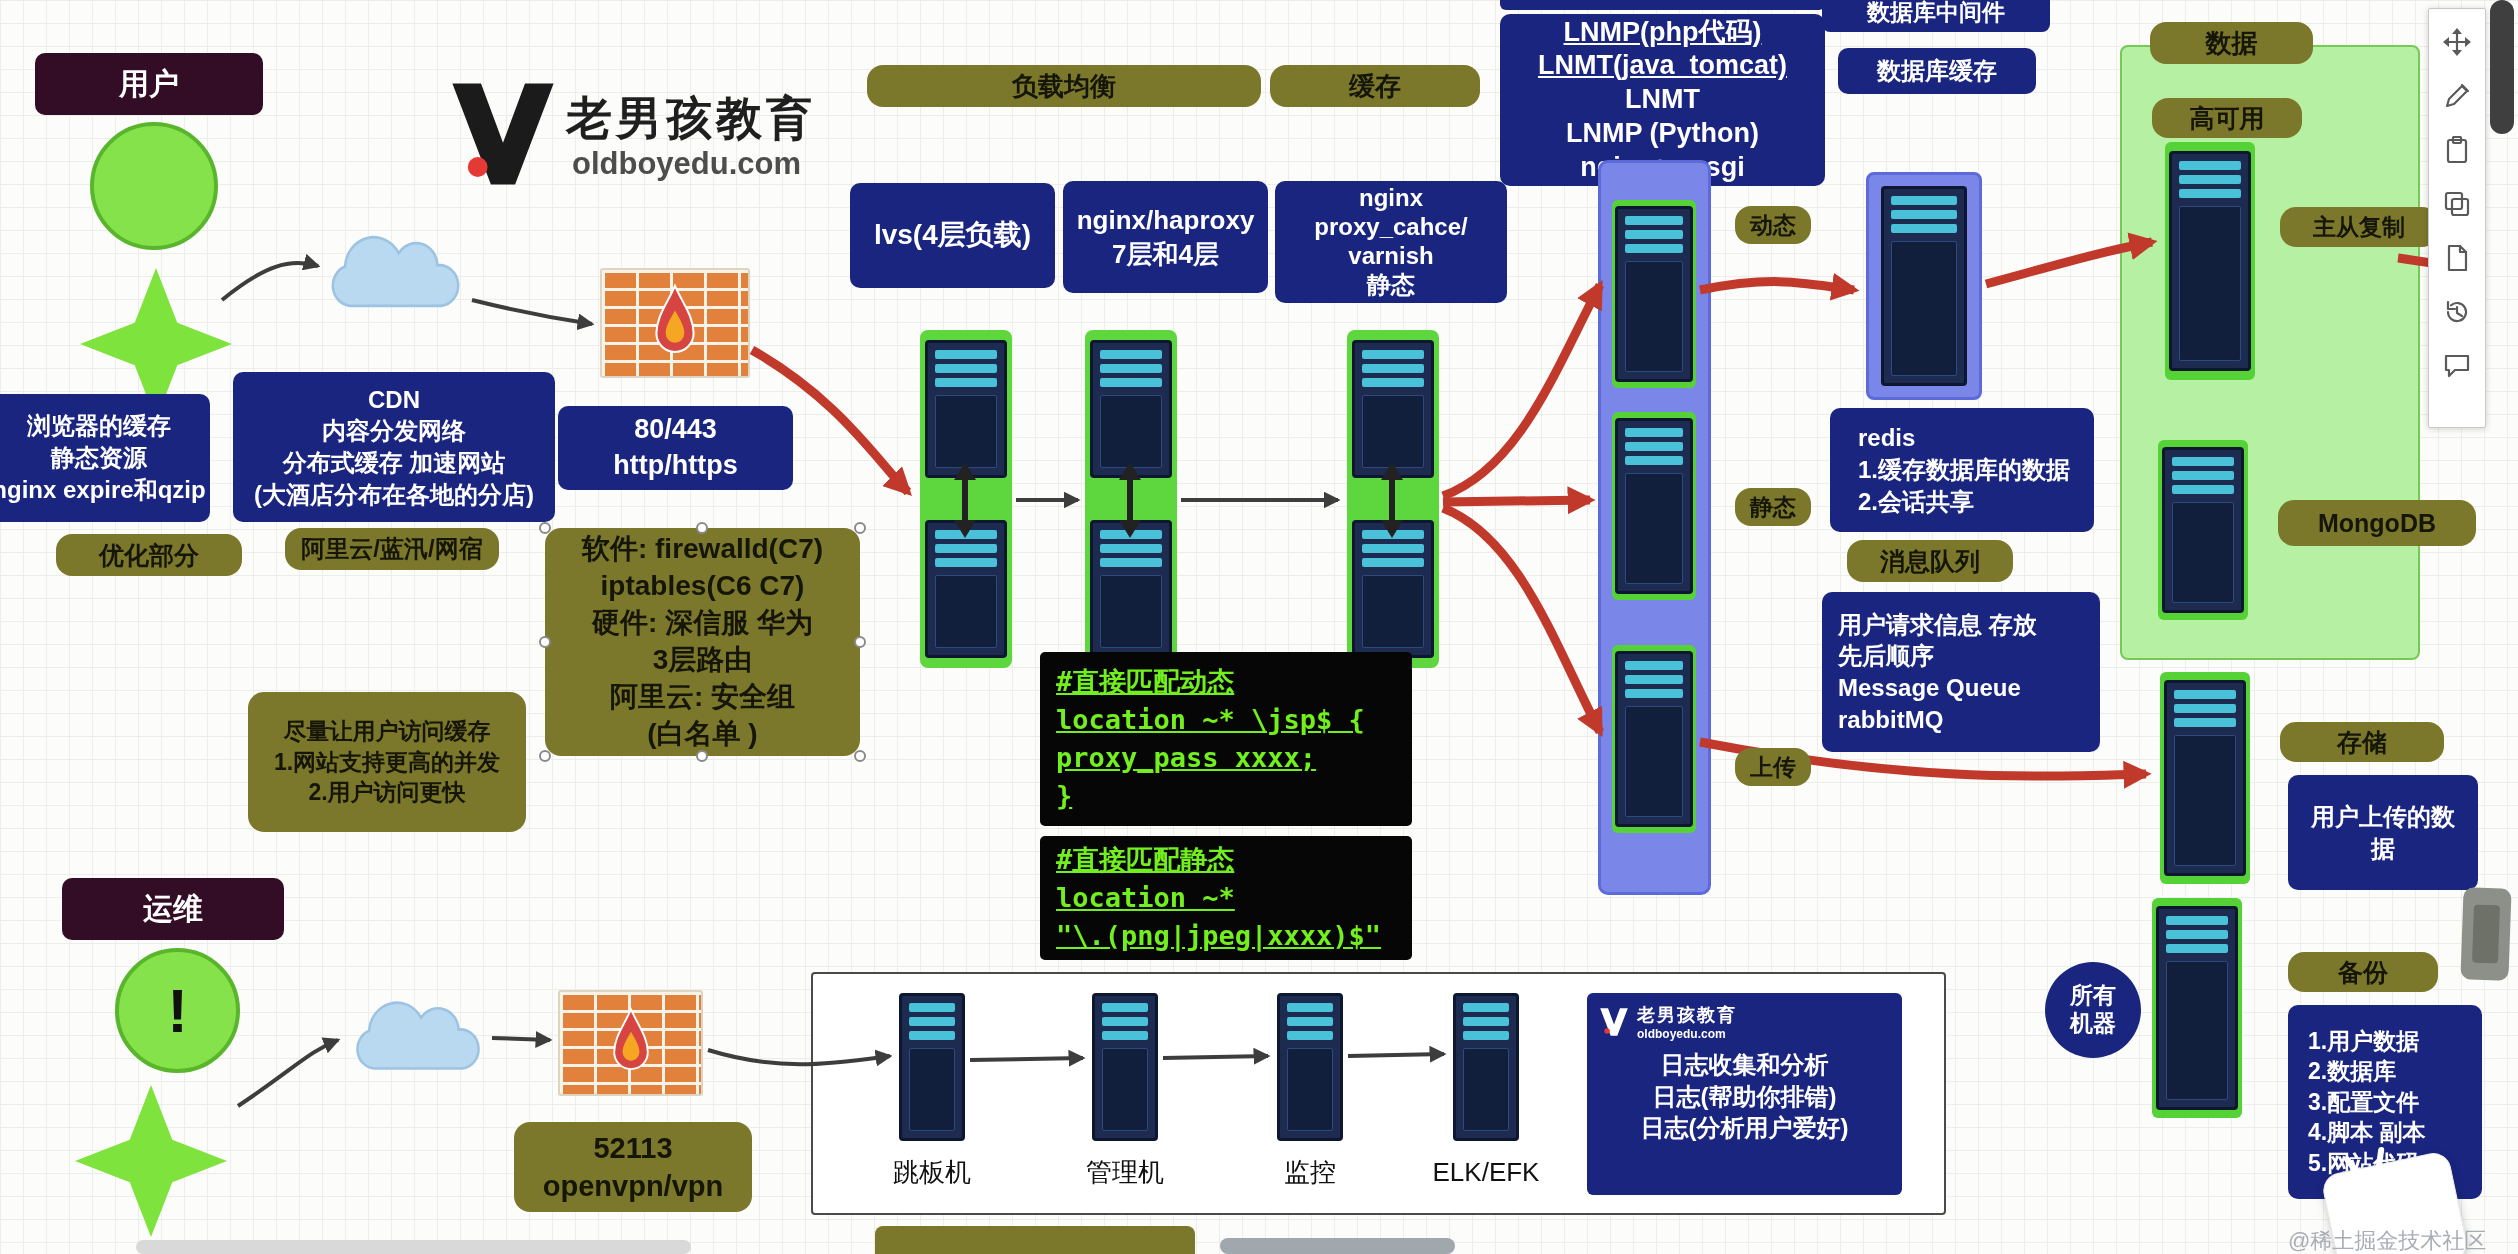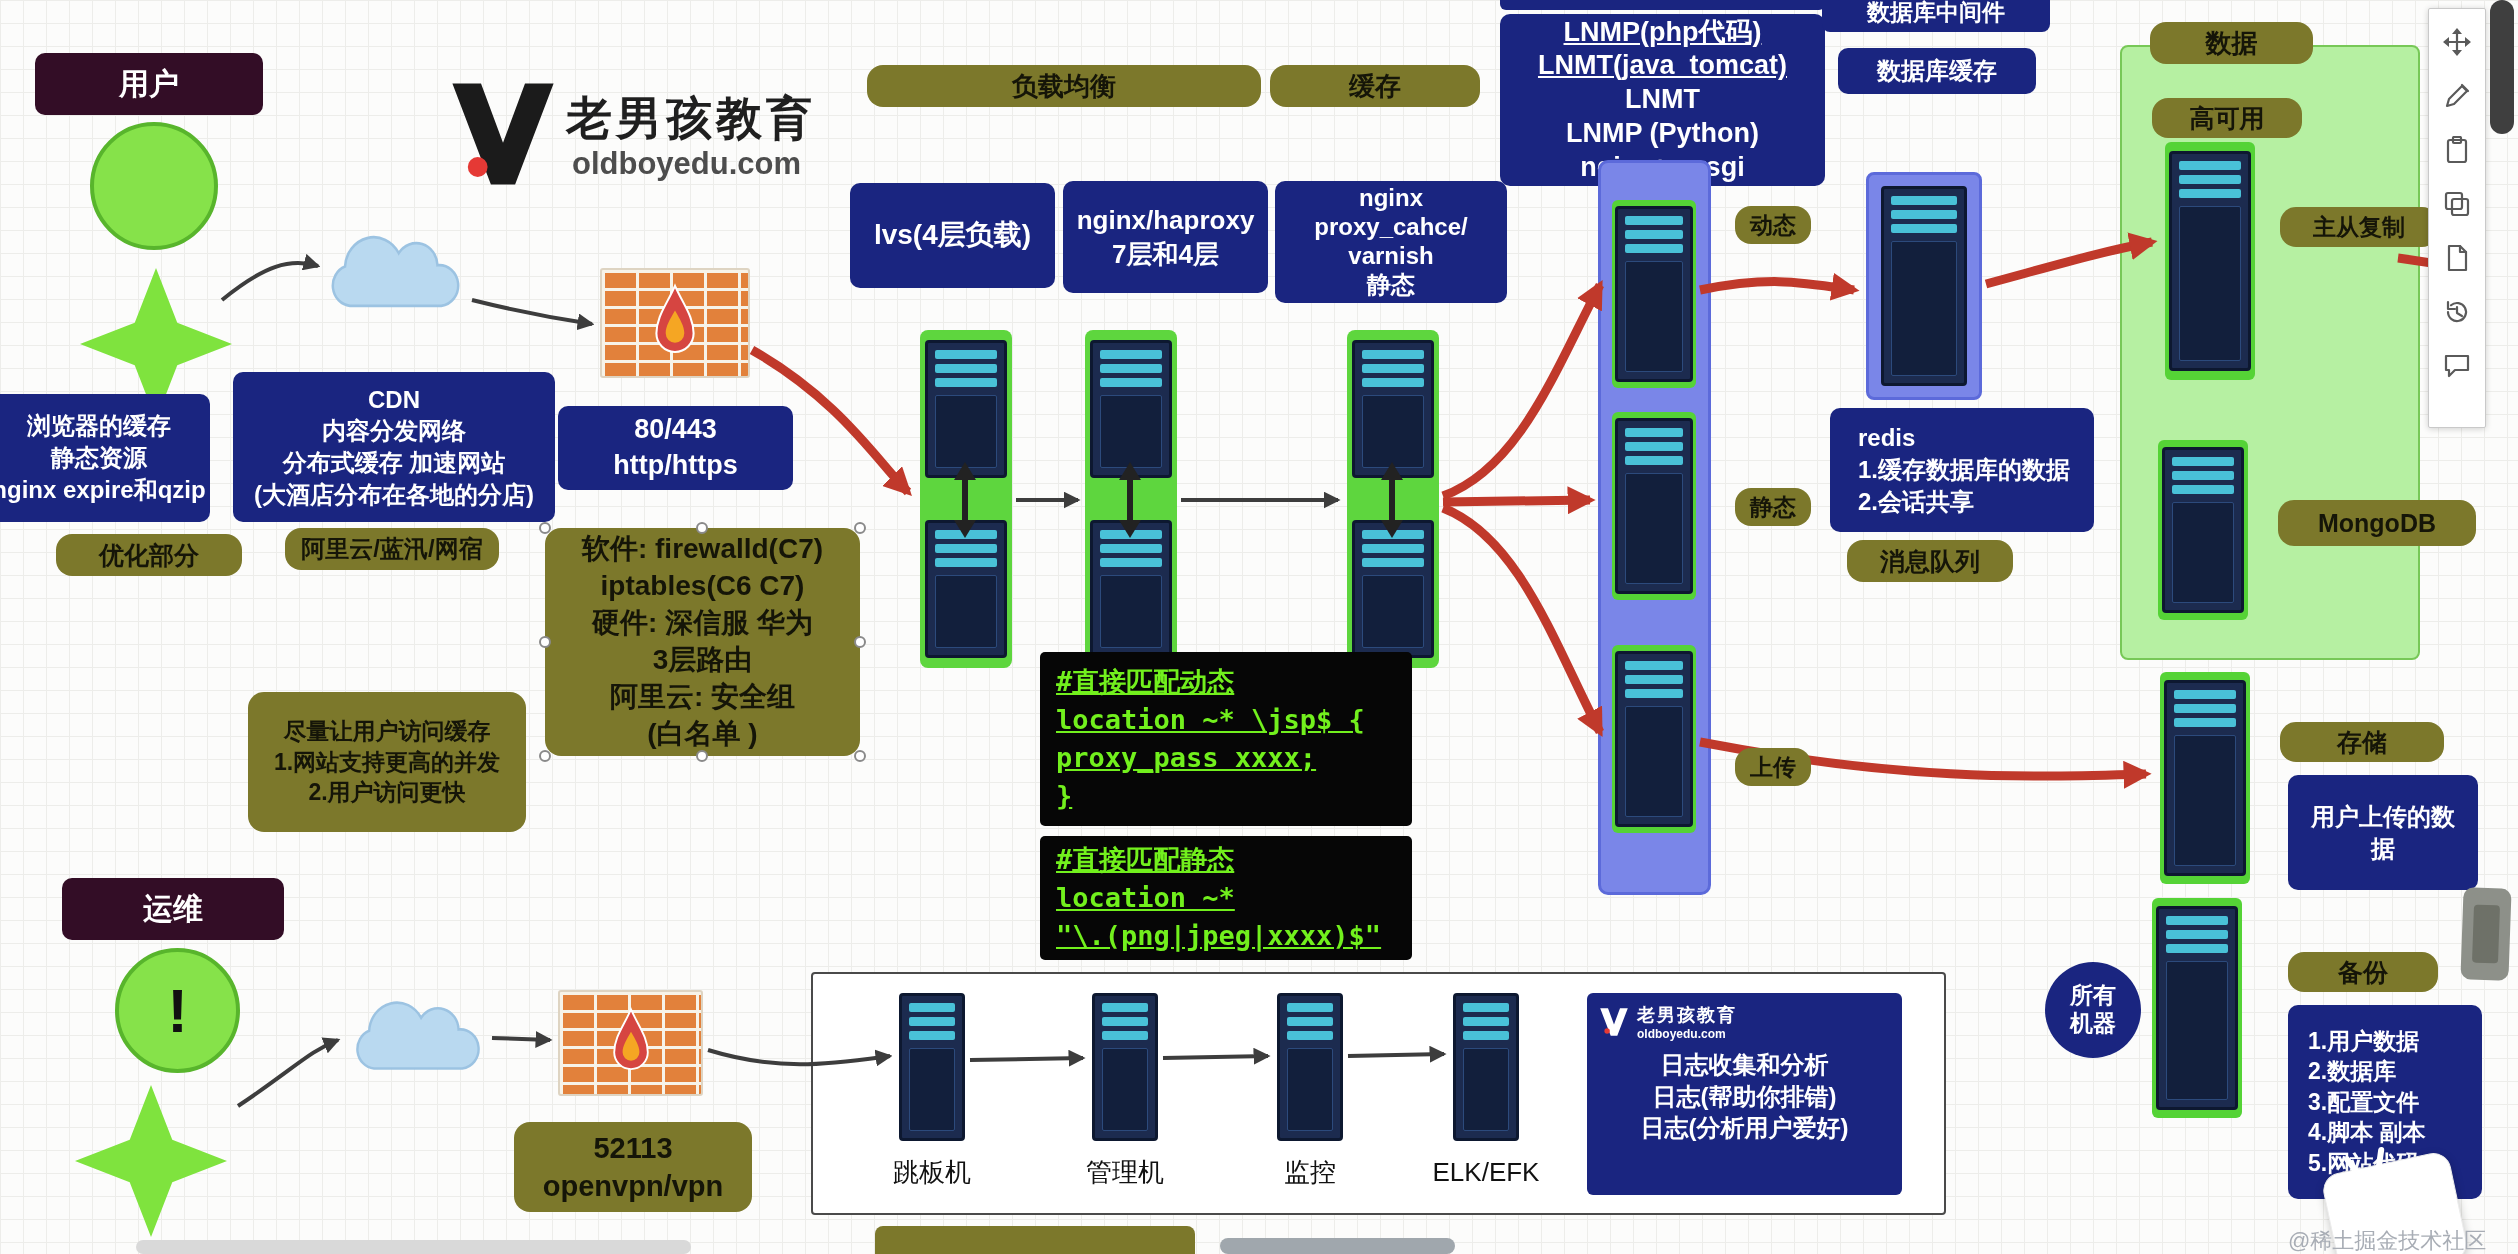--- a/index.html
+++ b/index.html
@@ -253,20 +253,24 @@
         <div class="slot"></div>
         <div class="slot"></div>
         <div class="panel"></div>
       </div>
   </div>
 
   <div class="abs box navy" style="left:1830px;top:408px;width:264px;height:124px;font-size:24px;justify-content:flex-start;text-align:left;padding-left:28px">redis
 1.缓存数据库的数据
 2.会话共享</div>
   <div class="abs box olive" style="left:1847px;top:540px;width:166px;height:42px;font-size:25px">消息队列</div>
+  <div class="abs box navy" style="left:1822px;top:592px;width:278px;height:160px;font-size:24px;justify-content:flex-start;text-align:left;padding-left:16px">用户请求信息 存放
+先后顺序
+Message  Queue
+rabbitMQ</div>
 
   <div class="abs" style="left:2120px;top:45px;width:300px;height:615px;background:#b6f0a2;border:2px solid #77c857;border-radius:8px"></div>
   <div class="abs box olive" style="left:2152px;top:98px;width:150px;height:40px;font-size:25px;z-index:20">高可用</div>
   <div class="abs greenbox" style="left:2165px;top:142px;width:90px;height:238px;z-index:20">
     <div class="server" style="width:62px;height:200px">
         <div class="slot"></div>
         <div class="slot"></div>
         <div class="slot"></div>
         <div class="panel"></div>
       </div>

